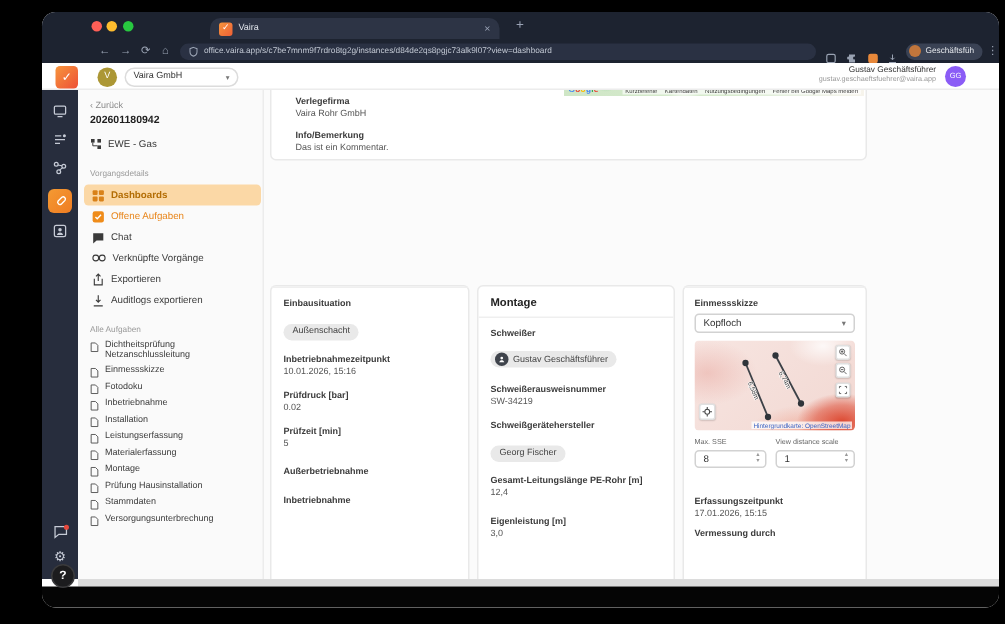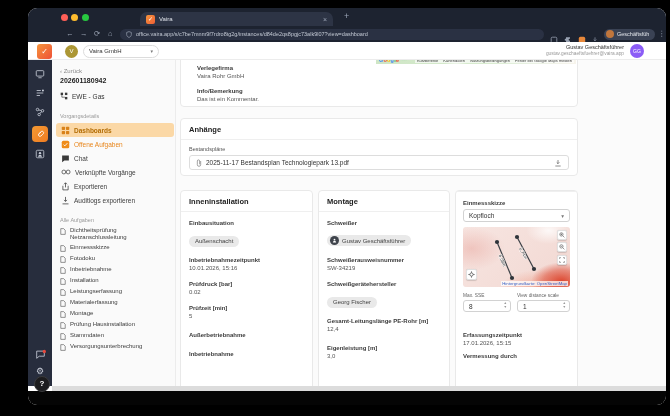--- a/index.html
+++ b/index.html
@@ -351,41 +351,24 @@
           <span class="glogo"><span style="color:#4285F4">G</span><span style="color:#EA4335">o</span><span style="color:#FBBC05">o</span><span style="color:#4285F4">g</span><span style="color:#34A853">l</span><span style="color:#EA4335">e</span></span>
           <span class="attrib">
             <span>Kurzbefehle</span>
             <span>Kartendaten</span>
             <span>Nutzungsbedingungen</span>
             <span>Fehler bei Google Maps melden</span>
           </span>
         </div>
       </div>
 
-      <div class="card atcard">
-        <div class="cardtitle">Anhänge</div>
-        <div class="divider"></div>
-        <div class="atbody">
-          <div class="grouplbl">Bestandspläne</div>
-          <div class="filerow">
-            <svg width="6" height="8" viewBox="0 0 8 12">
-                <path d="M6.5 3v5.5a2.5 2.5 0 0 1-5 0V3a1.7 1.7 0 0 1 3.4 0v5" fill="none" stroke="#777"></path>
-              </svg>
-            <span class="filename">2025-11-17 Bestandsplan Technologiepark 13.pdf</span>
-            <svg width="8" height="8" viewBox="0 0 12 12">
-                <path d="M6 1.5v5.5M4 5l2 2 2-2M2 10.5h8" fill="none" stroke="#555"></path>
-              </svg>
-          </div>
-        </div>
-      </div>
 
       <div class="cols">
 
         <div class="card col col1">
-          <div class="cardtitle">Inneninstallation</div>
           <div class="divider"></div>
           <div class="colbody">
             <div class="lbl">Einbausituation</div>
             <div class="chipm"><span class="chip">Außenschacht</span></div>
             <div class="lbl fgap">Inbetriebnahmezeitpunkt</div>
             <div class="val valm">10.01.2026, 15:16</div>
             <div class="lbl fgap">Prüfdruck [bar]</div>
             <div class="val valm">0.02</div>
             <div class="lbl fgap">Prüfzeit [min]</div>
             <div class="val valm">5</div>

